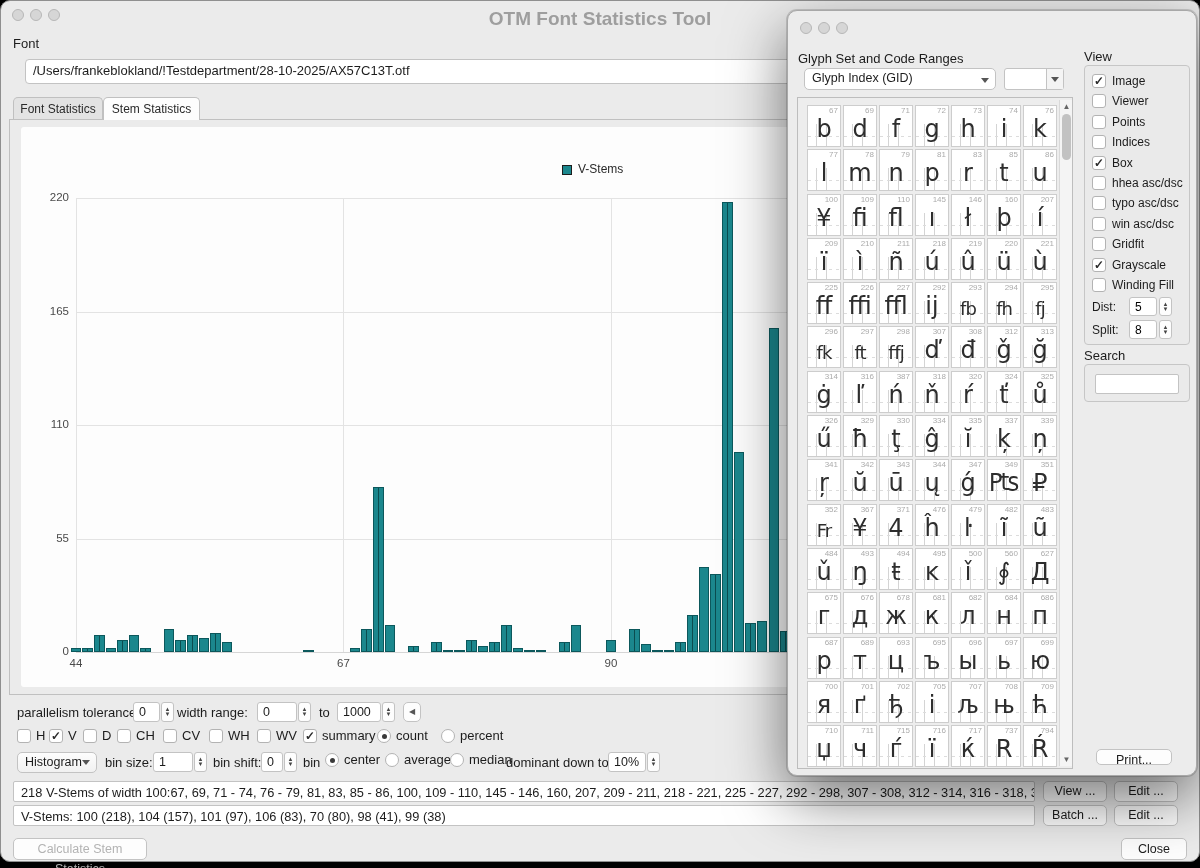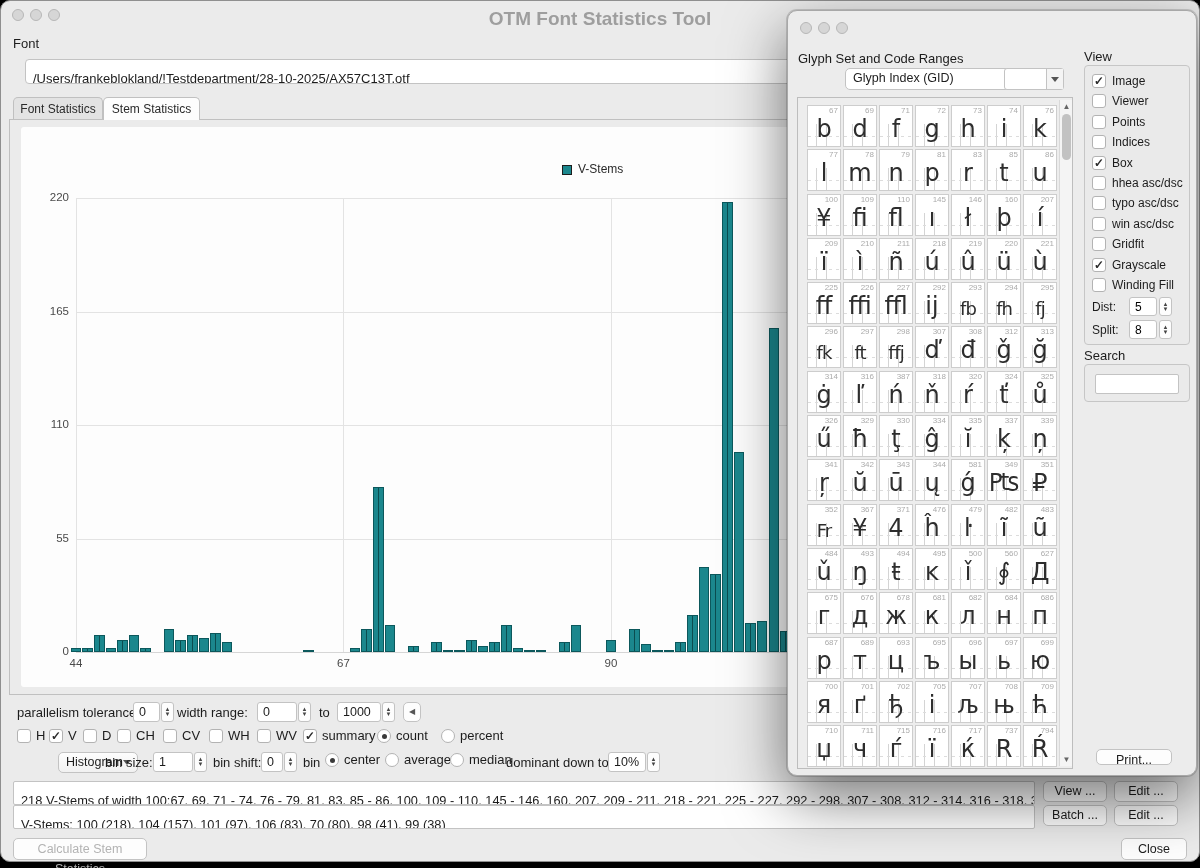--- a/index.html
+++ b/index.html
@@ -7,21 +7,21 @@
   .abs { position:absolute; }
 
   
   #main-window { position:absolute; left:0; top:0; width:1200px; height:862px;
     background:#ebebeb; border-radius:10px; border:1px solid #8f8f8f; }
   .titlebar-title { font-size:19px; font-weight:bold; color:#9e9e9e; }
   .tl { position:absolute; width:12px; height:12px; border-radius:50%;
     background:#d6d6d6; border:1px solid #b7b7b7; }
   .label13 { font-size:13px; color:#1c1c1c; white-space:nowrap; }
   .field { background:#fff; border:1px solid #c3c3c3; border-radius:4px;
-    font-size:13px; color:#1c1c1c; padding:11px 7px; white-space:nowrap; overflow:hidden; }
+    font-size:13px; color:#1c1c1c; padding:3px 7px; white-space:nowrap; overflow:hidden; }
 
   
   .tab { position:absolute; top:96px; height:23px; border:1px solid #c0c0c0; border-bottom:none;
     border-radius:5px 5px 0 0; font-size:12px; color:#2a2a2a; text-align:center; line-height:22px;
     background:#e3e3e3; }
   .tab.active { background:#fdfdfd; z-index:3; }
   #tab-content { position:absolute; left:8px; top:118px; width:1184px; height:576px;
     border:1px solid #c0c0c0; background:#ebebeb; }
   #chart-card { position:absolute; left:20px; top:126px; width:1164px; height:560px;
     background:#fdfdfd; border-radius:3px; }
@@ -49,21 +49,21 @@
     font-weight:bold; color:#2b2b2b; }
   .radio { position:absolute; width:14px; height:14px; background:#fff; border:1px solid #b3b3b3;
     border-radius:50%; }
   .radio.on::after { content:""; position:absolute; left:3.5px; top:3.5px; width:5px; height:5px;
     border-radius:50%; background:#3a3a3a; }
   .ctl-label { position:absolute; font-size:13px; color:#1c1c1c; white-space:nowrap; }
   .btn { position:absolute; background:#fdfdfd; border:1px solid #c3c3c3; border-radius:5px;
     font-size:12.5px; color:#1c1c1c; text-align:center; }
   .btn.disabled { color:#b3b3b3; }
   .dropdown { position:absolute; background:linear-gradient(#fdfdfd,#f1f1f1); border:1px solid #c3c3c3;
-    border-radius:5px; font-size:12.5px; color:#1c1c1c; padding:2px 7px;margin-left:41px; }
+    border-radius:5px; font-size:12.5px; color:#1c1c1c; padding:2px 7px; }
   .dd-arrow { position:absolute; right:6px; top:7px; width:0; height:0;
     border-left:4px solid transparent; border-right:4px solid transparent; border-top:5px solid #555; }
 
   
   #viewer-window { position:absolute; left:787px; top:10px; width:410px; height:766px;
     background:#ececec; border-radius:10px; border:1px solid #a8a8a8; z-index:100;
     box-shadow:0 22px 60px rgba(0,0,0,0.55), 0 0 0 1px rgba(0,0,0,0.15); }
   #viewer-title { position:absolute; left:0; top:0; width:100%; height:32px; text-align:center;
     line-height:34px; font-size:13px; font-weight:bold; color:#3f3f3f; }
   #grid-panel { position:absolute; left:9px; top:86px; width:276px; height:672px;
@@ -520,21 +520,21 @@
         </div>
         <div class="gcell">
           <div class="gid">343</div>
           <div class="glyph">ū</div>
         </div>
         <div class="gcell">
           <div class="gid">344</div>
           <div class="glyph">ų</div>
         </div>
         <div class="gcell">
-          <div class="gid">581</div>
+          <div class="gid">347</div>
           <div class="glyph">ǵ</div>
         </div>
         <div class="gcell">
           <div class="gid">349</div>
           <div class="glyph">₧</div>
         </div>
         <div class="gcell">
           <div class="gid">351</div>
           <div class="glyph">₽</div>
         </div>

